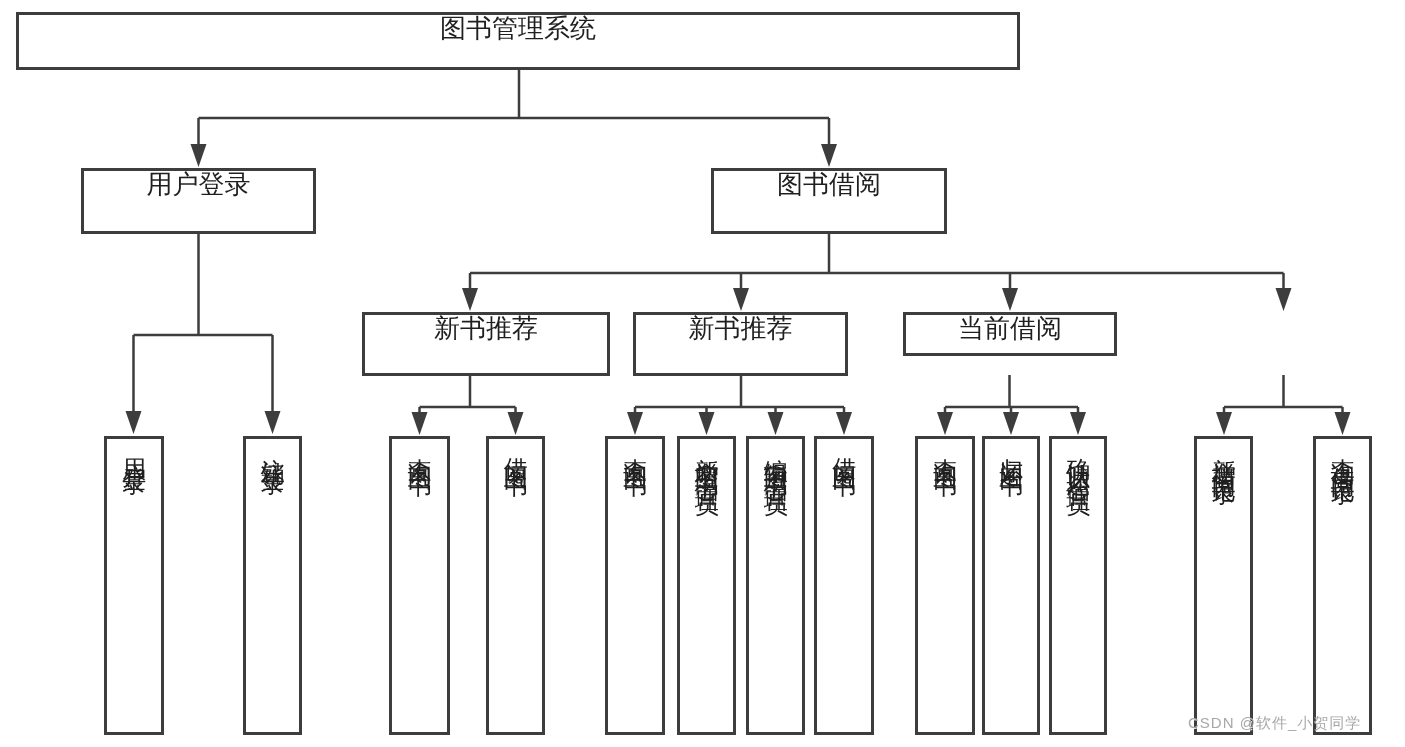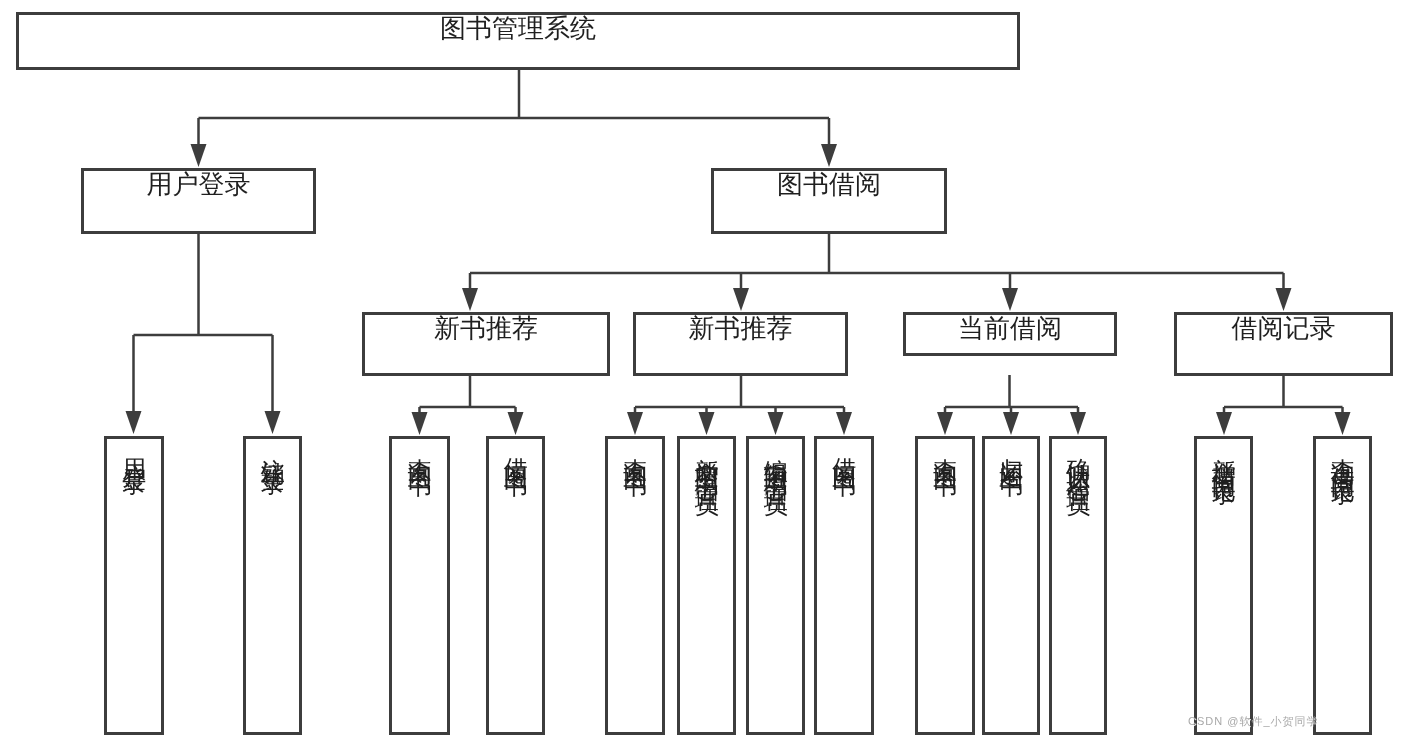--- a/index.html
+++ b/index.html
@@ -21,21 +21,21 @@
     box-sizing:border-box;display:flex;justify-content:center;
     color:var(--text-color);
   }
   .hlabel{font-size:26px;white-space:nowrap;line-height:1;}
   .vlabel{
     writing-mode:vertical-rl;text-orientation:mixed;
     font-size:24px;letter-spacing:5px;line-height:1.1;white-space:nowrap;
   }
   .watermark{
     position:absolute;left:1188px;top:714px;z-index:5;
-    font-size:11px;color:var(--watermark-color);
+    font-size:15px;color:var(--watermark-color);
     text-shadow:1px 1px 0 rgba(255,255,255,.85);
     white-space:nowrap;letter-spacing:1px;
   }
 </style>
 </head>
 <body>
 
 <div class="canvas">
 
   <svg class="wires" width="1405" height="747" viewBox="0 0 1405 747">
@@ -98,23 +98,20 @@
 
   <div class="box" style="left:362px;top:312px;width:248px;height:64px">
     <span class="hlabel">新书推荐</span>
   </div>
   <div class="box" style="left:633px;top:312px;width:215px;height:64px">
     <span class="hlabel">新书推荐</span>
   </div>
   <div class="box" style="left:903px;top:312px;width:214px;height:44px">
     <span class="hlabel">当前借阅</span>
   </div>
-  <div class="box" style="left:1174px;top:312px;width:219px;height:64px">
-    <span class="hlabel">借阅记录</span>
-  </div>
 
   <div class="box" style="left:104px;top:436px;width:60px;height:299px">
     <span class="vlabel">用户登录</span>
   </div>
   <div class="box" style="left:243px;top:436px;width:59px;height:299px">
     <span class="vlabel">注销登录</span>
   </div>
 
   <div class="box" style="left:389px;top:436px;width:61px;height:299px">
     <span class="vlabel">查询图书</span>

